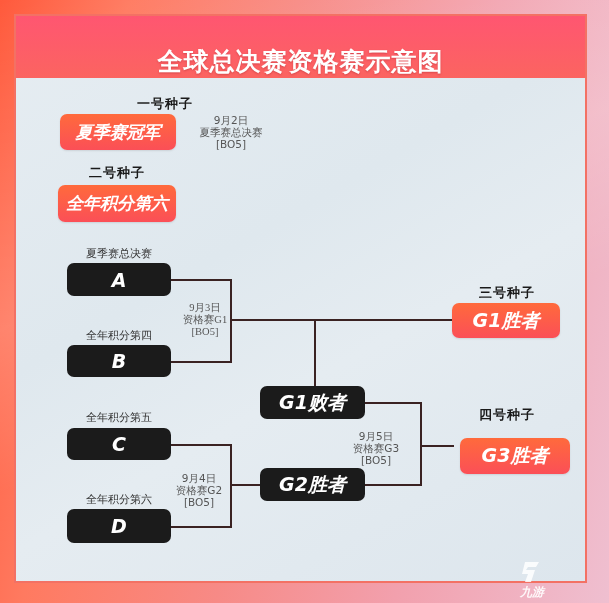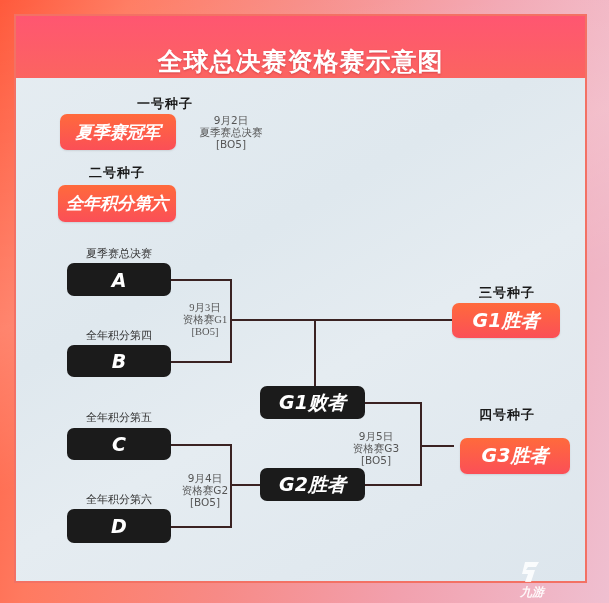--- a/index.html
+++ b/index.html
@@ -102,21 +102,21 @@
 <div class="label" style="left:119px; top:410px;">全年积分第五</div>
 <div class="box box-dark" style="left:67px; top:428px; width:104px; height:32px;">C</div>
 
 <div class="label" style="left:119px; top:492px;">全年积分第六</div>
 <div class="box box-dark" style="left:67px; top:509px; width:104px; height:34px;">D</div>
 
 <div class="line" style="left:171px; top:444px; width:61px; height:2px;"></div>
 <div class="line" style="left:171px; top:526px; width:61px; height:2px;"></div>
 <div class="line" style="left:230px; top:444px; width:2px; height:84px;"></div>
 <div class="line" style="left:230px; top:484px; width:31px; height:2px;"></div>
-<div class="match-info" style="left:205px; top:472px;">
+<div class="match-info" style="left:199px; top:472px;">
   <div>9月4日</div>
   <div>资格赛G2</div>
   <div>[BO5]</div>
 </div>
 
 <div class="box box-dark" style="left:260px; top:386px; width:105px; height:33px;">G1败者</div>
 <div class="box box-dark" style="left:260px; top:468px; width:105px; height:33px;">G2胜者</div>
 
 <div class="line" style="left:365px; top:402px; width:57px; height:2px;"></div>
 <div class="line" style="left:365px; top:484px; width:57px; height:2px;"></div>

